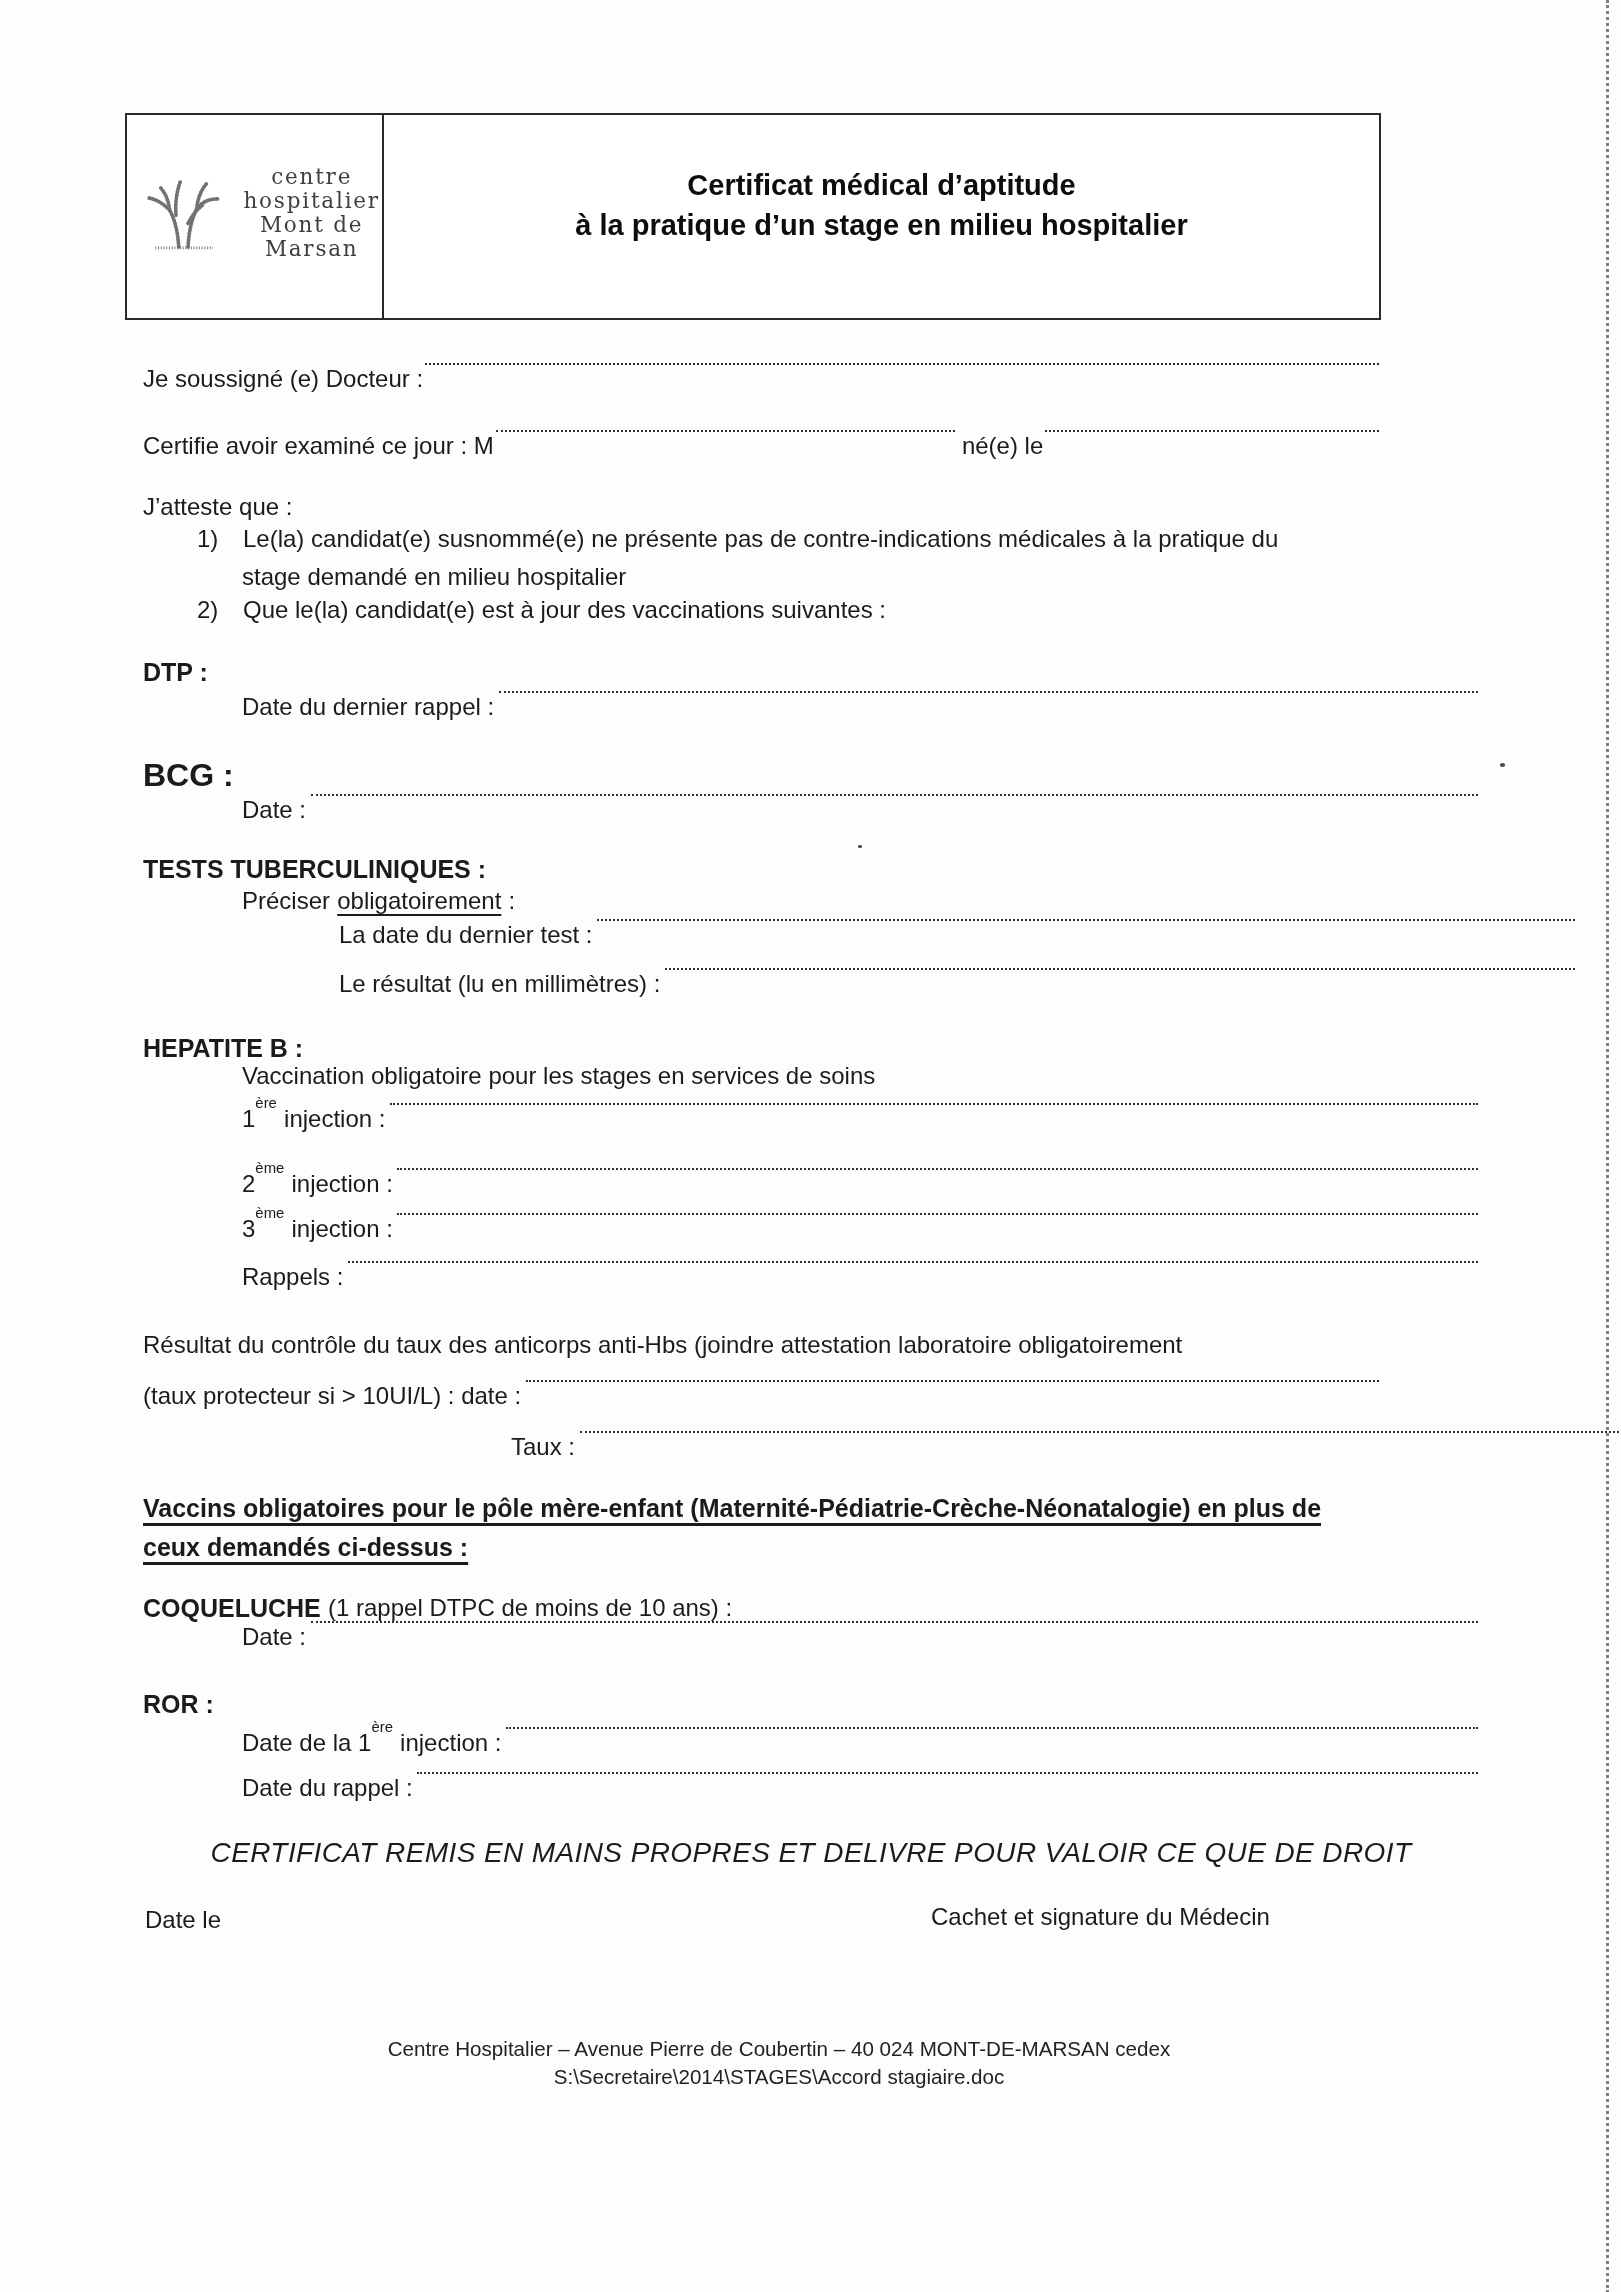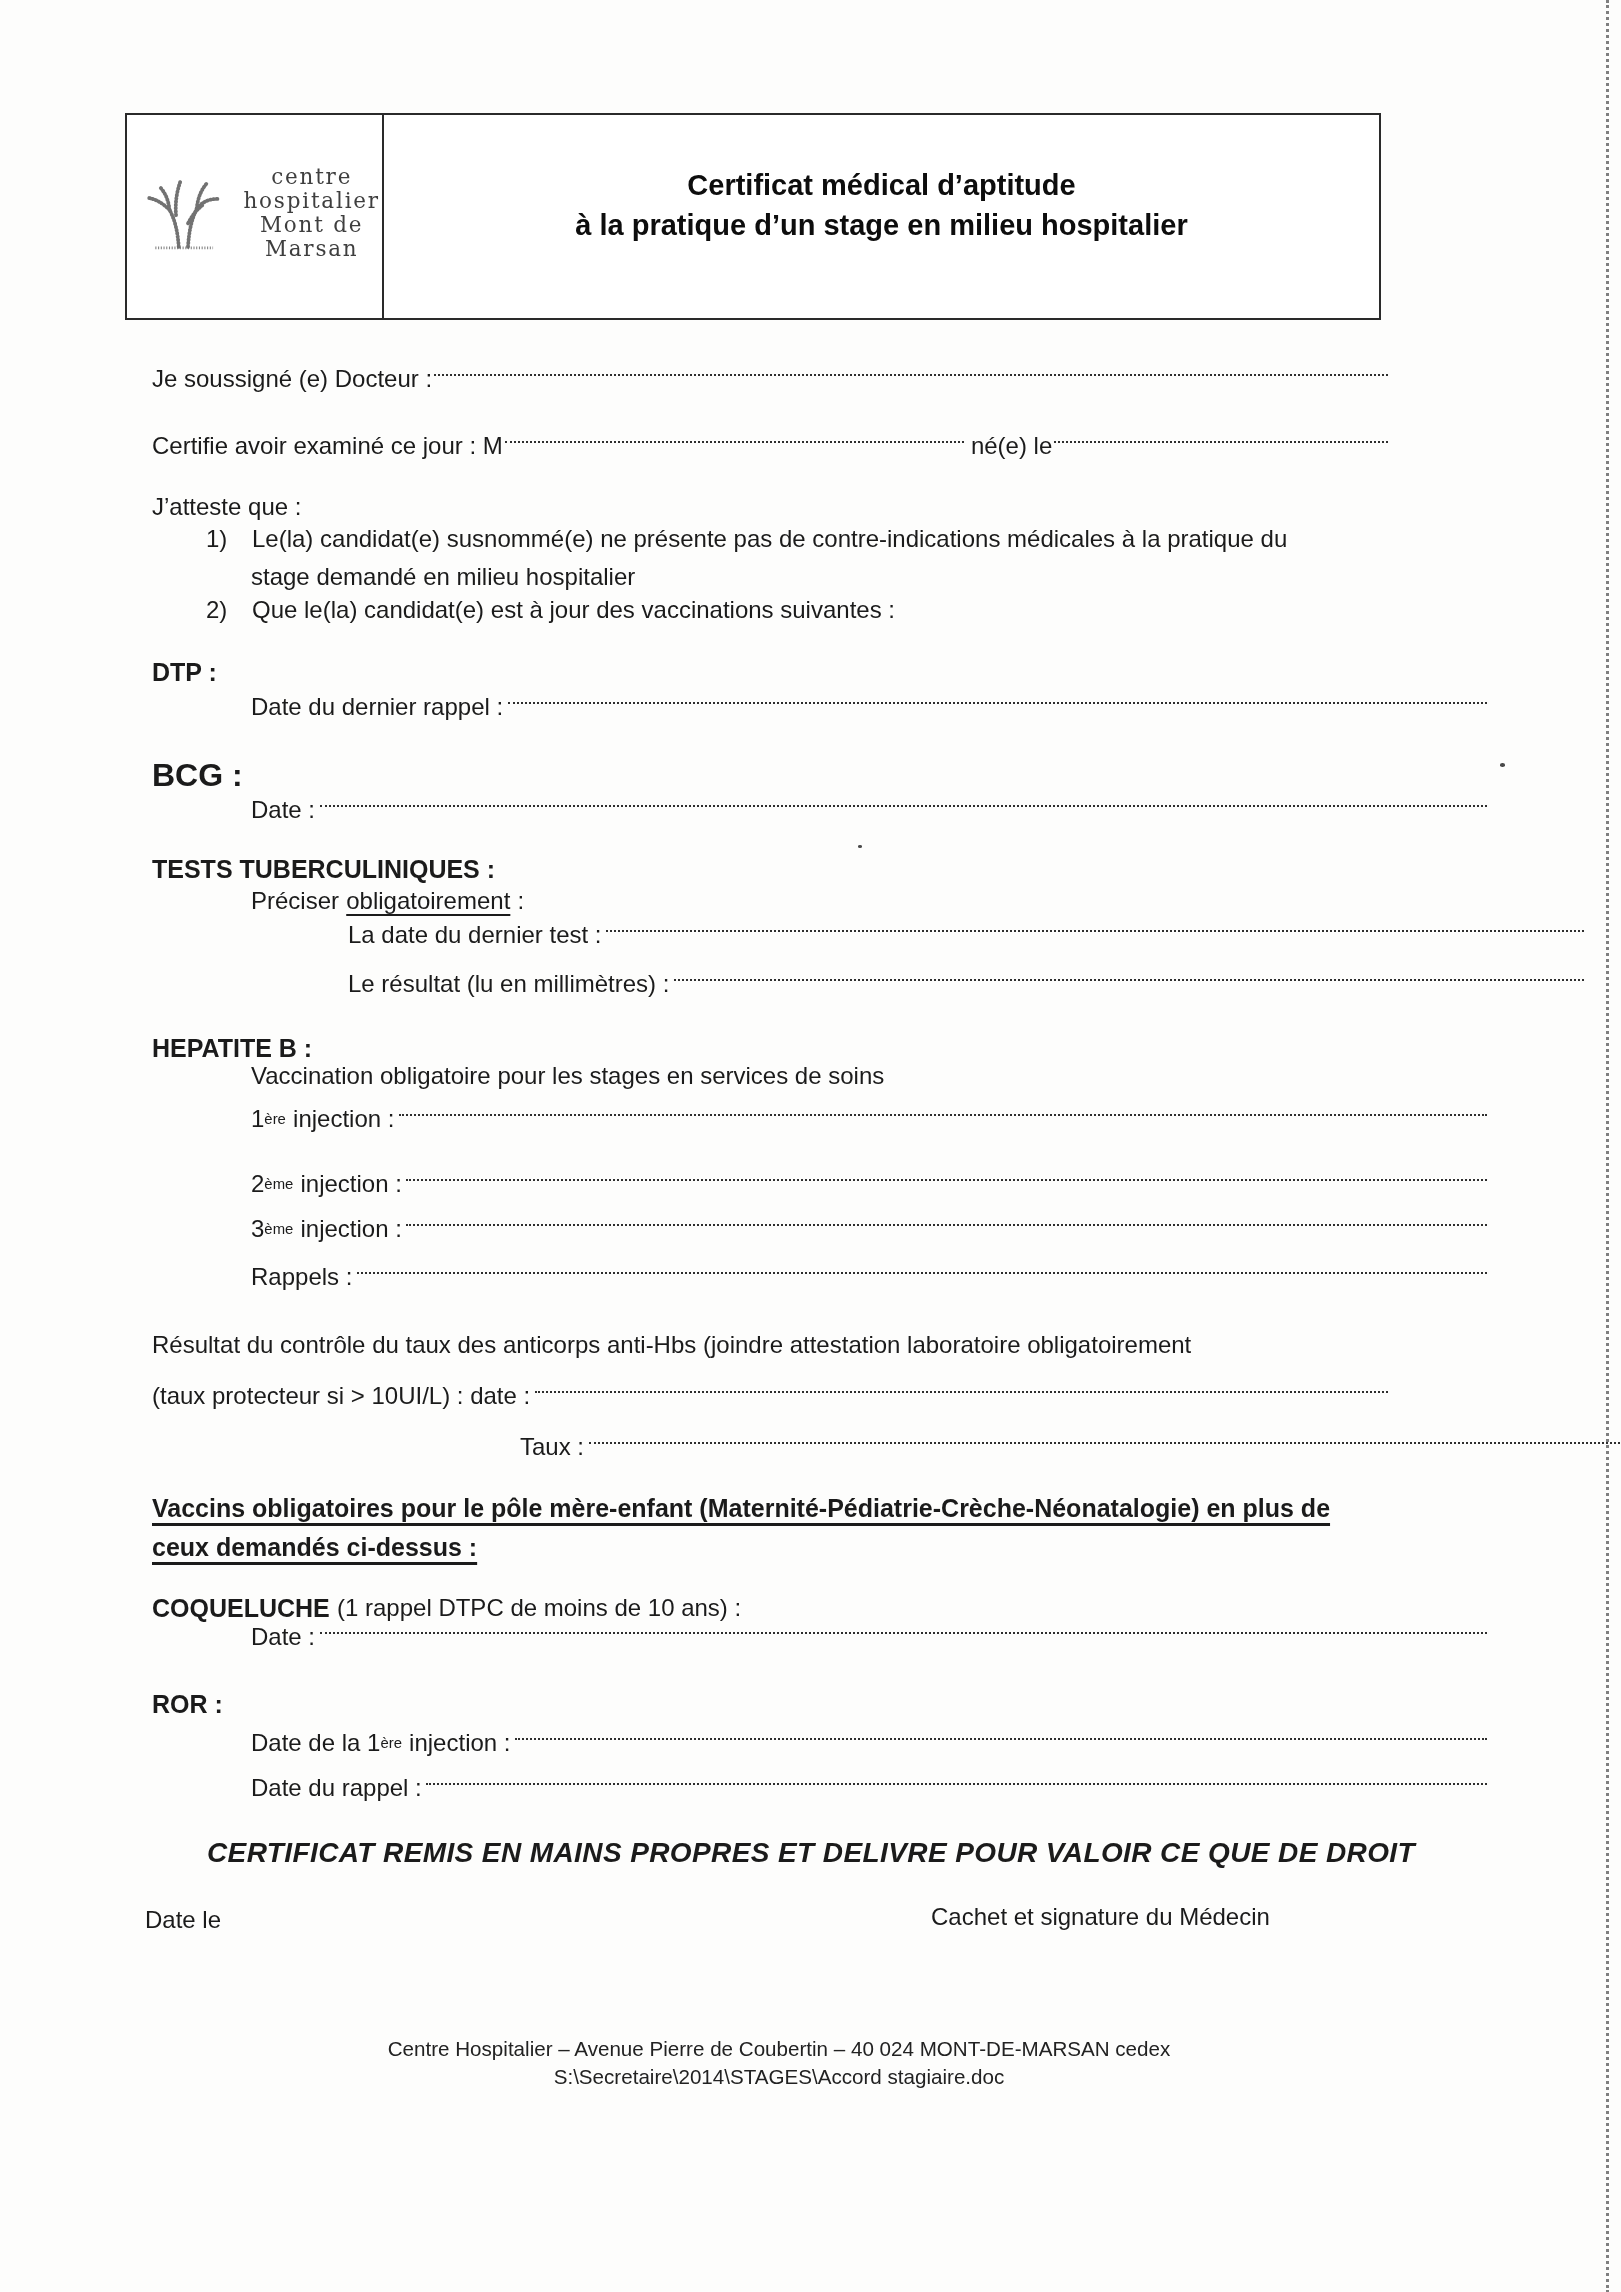--- a/index.html
+++ b/index.html
@@ -25,22 +25,22 @@
     color:#3f3f3f; text-align:center; filter:blur(0.4px);
   }
   .title-cell {
     flex:1; display:flex; flex-direction:column; align-items:center;
     justify-content:center; padding-bottom:23px; gap:3.6px;
   }
   .title-line { font-weight:bold; font-size:29px; line-height:36px; color:#0d0d0d; }
 
   
   .fl {
-    position:absolute; left:152px; width:1236px;
-    display:flex; align-items:center;
+    position:absolute; left:143px; width:1236px;
+    display:flex; align-items:flex-start;
     font-size:24px; line-height:32px; white-space:nowrap;
   }
   .fl.nofit { width:auto; }
   .dots {
     flex:1 1 auto; height:0; min-width:27px;
     border-bottom:2.7px dotted #2e2e2e; margin-bottom:7.2px; margin-left:4.5px;
   }
   .dots.fixed1 { flex:0 0 auto; flex-grow:44; }
   .dots.fixed2 { flex-grow:32; }
   .b  { font-weight:bold; }
@@ -51,21 +51,21 @@
   .li-pad { padding-left:54px; }
   .gap { margin-left:0.30em; }
   sup.ord { font-size:0.62em; line-height:0; vertical-align:super; }
   .u { text-decoration:underline; text-decoration-thickness:2.2px; text-underline-offset:4.5px; }
   .heading-ul {
     font-weight:bold; font-size:25px;
     text-decoration:underline; text-decoration-thickness:2.7px; text-underline-offset:6.3px;
   }
   .closing {
     position:absolute; left:0; width:1622px; text-align:center;
-    font-weight:bold; font-style:italic; font-size:28px; letter-spacing:0.4px;
+    font-weight:normal; font-style:italic; font-size:28px; letter-spacing:0.4px;
   }
   .plain { position:absolute; font-size:24px; line-height:32px; white-space:nowrap; }
   .footer {
     position:absolute; left:0; width:1558px; text-align:center;
     font-size:20.6px; line-height:28px; color:#222;
   }
   
   .scan-edge {
     position:absolute; top:0; bottom:0; right:13.4px; width:0;
     border-right:3.6px dotted #6a6a6a; opacity:0.85;

